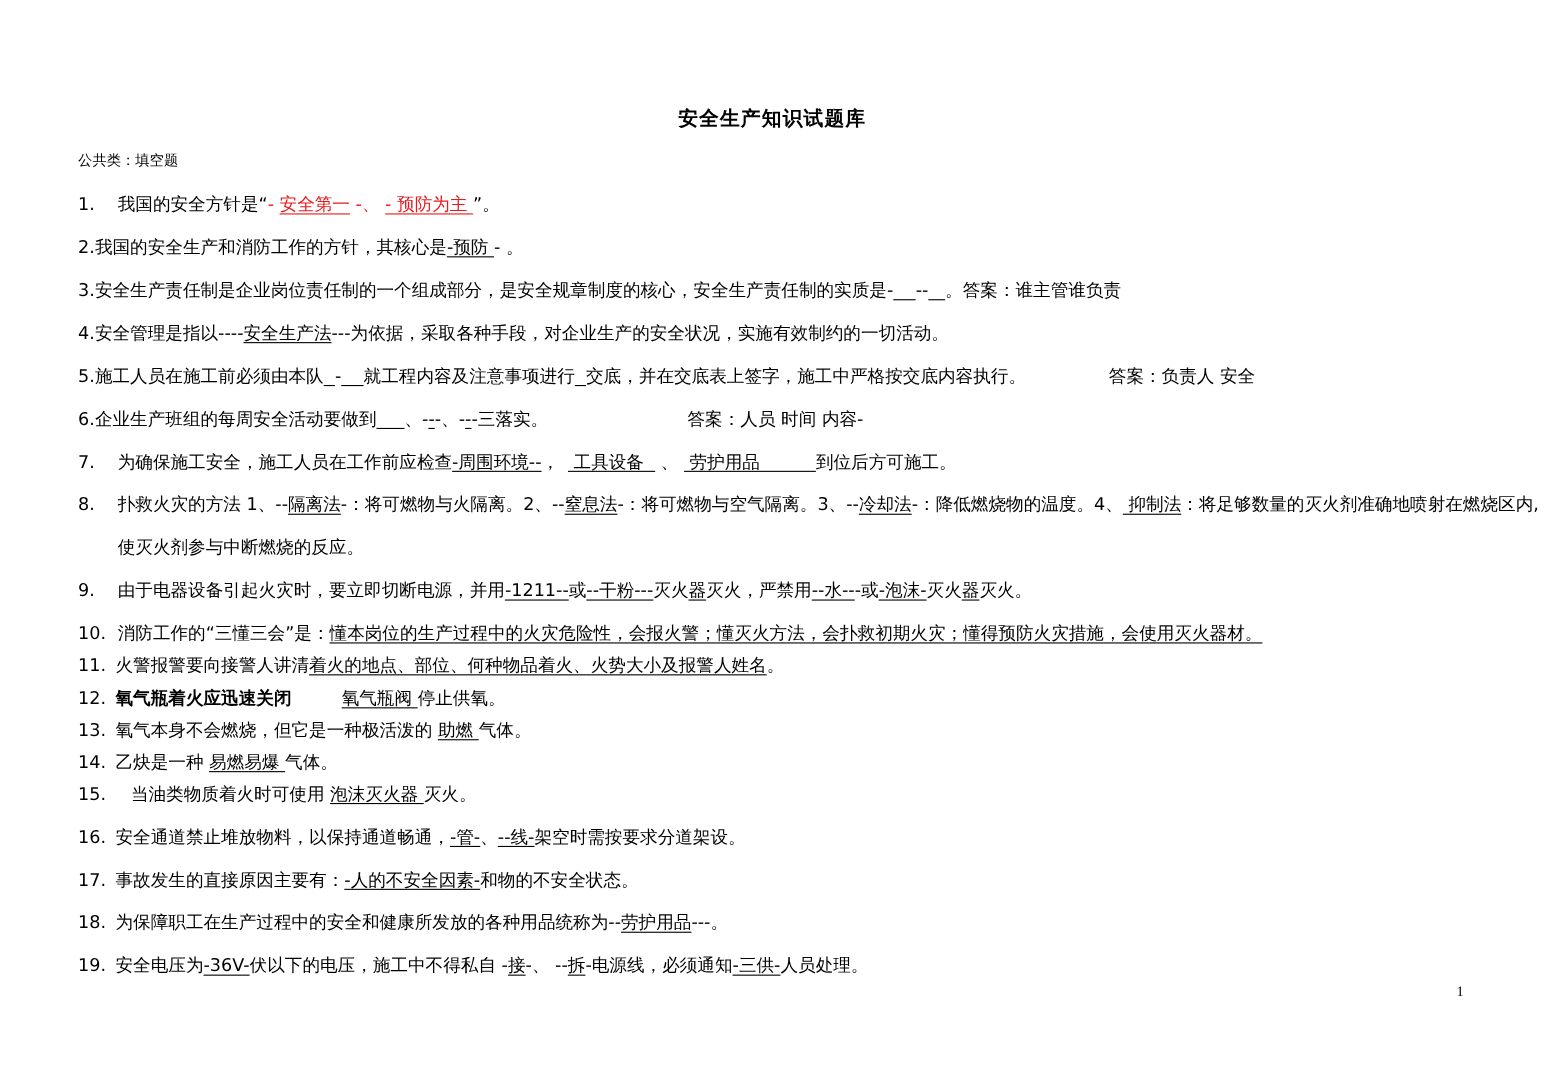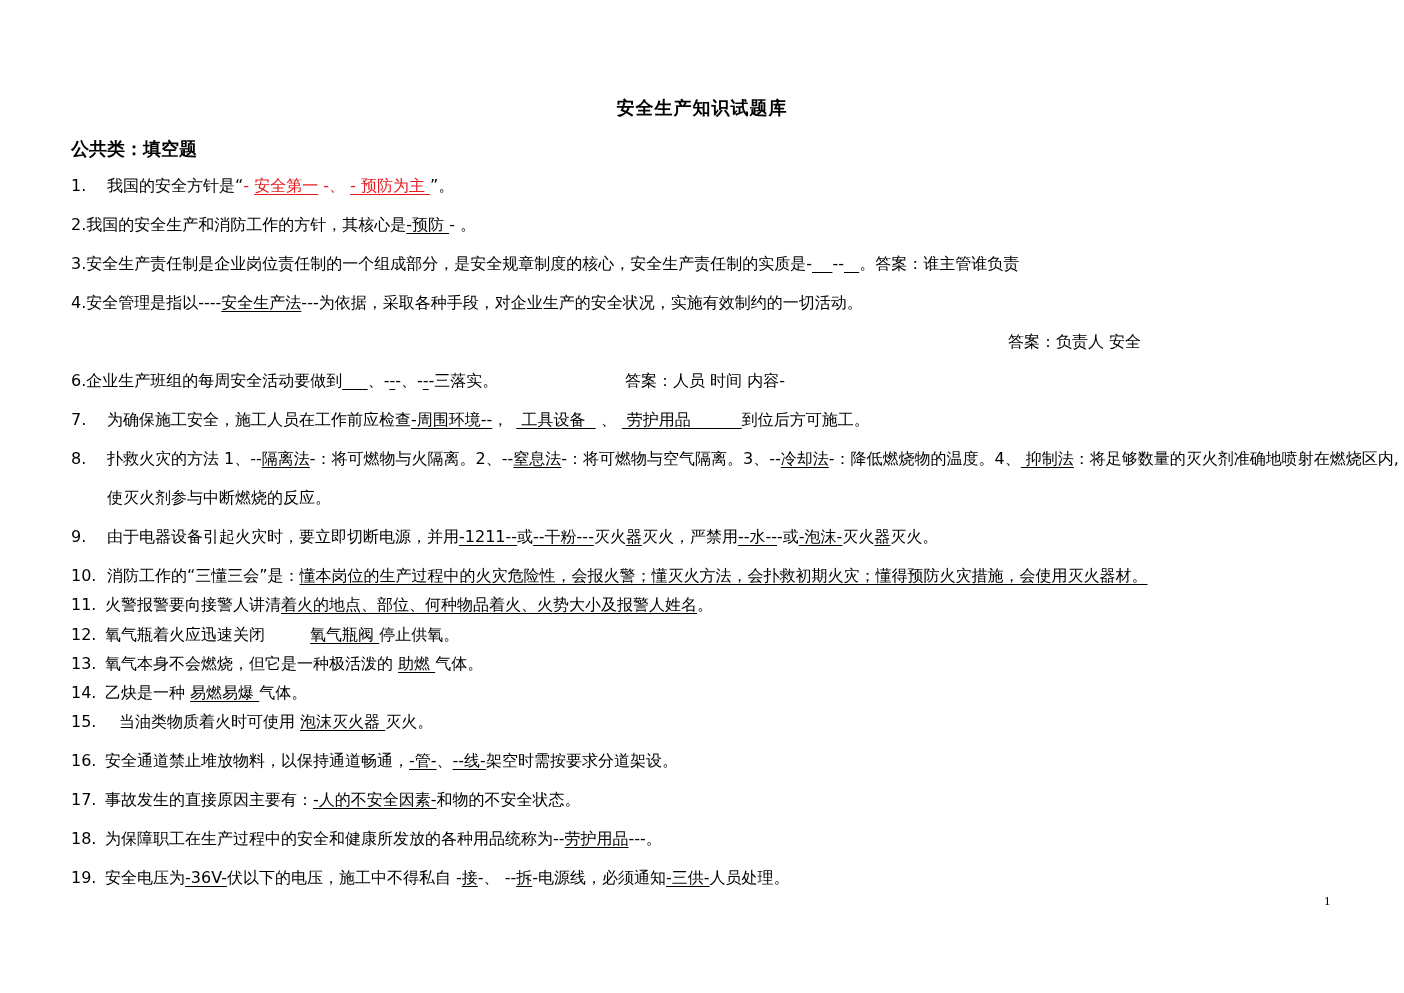--- a/index.html
+++ b/index.html
@@ -6,21 +6,21 @@
   body {
     width: 1404px; height: 993px; position: relative; overflow: hidden;
     font-family: "DejaVu Sans", sans-serif; color: #000;
   }
   .page { position: absolute; left: 0; top: 0; width: 1404px; height: 716px; background: #fff; }
   .title {
     position: absolute; left: 0; width: 1404px; top: 96px; text-align: center;
     font-family: "DejaVu Serif", serif; font-size: 18px; font-weight: bold; letter-spacing: 1px;
   }
   .section {
-    position: absolute; left: 71px; top: 137px; font-size: 18px; font-weight: bold;
+    position: absolute; left: 71px; top: 137px; font-size: 13px; font-weight: normal;
   }
   .line {
     position: absolute; left: 71px; font-size: 16px; white-space: nowrap; line-height: 18px;
   }
   .num { display: inline-block; }
   .n-wide { width: 36px; }
   .n-mid { width: 34px; }
   .u { text-decoration: underline; text-underline-offset: 3px; }
   .red { color: #e8191c; }
   .red .u, .red.u { text-decoration-color: #e8191c; }
@@ -46,20 +46,23 @@
   </div>
 
   <div class="line" style="top:255px;">
     <span>3.安全生产责任制是企业岗位责任制的一个组成部分，是安全规章制度的核心，安全生产责任制的实质是-</span><span class="u" style="white-space:pre;">    </span><span>--</span><span class="u" style="white-space:pre;">   </span><span>。答案：谁主管谁负责</span>
   </div>
 
   <div class="line" style="top:294px;">
     <span>4.安全管理是指以----</span><span class="u">安全生产法</span><span>---为依据，采取各种手段，对企业生产的安全状况，实施有效制约的一切活动。</span>
   </div>
 
+  <div class="line" style="top:333px;">
+    <span>5.施工人员在施工前必须由本队</span><span class="u" style="white-space:pre;">  </span><span>-</span><span class="u" style="white-space:pre;">    </span><span>就工程内容及注意事项进行</span><span class="u" style="white-space:pre;">  </span><span>交底，并在交底表上签字，施工中严格按交底内容执行。</span>
+  </div>
   <div class="line" style="top:333px; left:1008px;">答案：负责人   安全</div>
 
   <div class="line" style="top:372px;">
     <span>6.企业生产班组的每周安全活动要做到</span><span class="u" style="white-space:pre;">     </span><span>、-</span><span class="u">-</span><span>-、-</span><span class="u">-</span><span>-三落实。</span>
   </div>
   <div class="line" style="top:372px; left:625px;">答案：人员   时间   内容-</div>
 
   <div class="line" style="top:411px;">
     <span class="num n-wide">7.</span><span>为确保施工安全，施工人员在工作前应检查</span><span class="u">-周围环境--</span><span>，</span><span class="gap" style="width:8px;"></span><span class="u" style="white-space:pre;"> 工具设备  </span><span style="white-space:pre;"> </span><span>、</span><span style="white-space:pre;"> </span><span class="u" style="white-space:pre;"> 劳护用品          </span><span>到位后方可施工。</span>
   </div>
@@ -75,21 +78,21 @@
 
   <div class="line" style="top:567px;">
     <span class="num n-wide">10.</span><span>消防工作的“三懂三会”是：</span><span class="u">懂本岗位的生产过程中的火灾危险性，会报火警；懂灭火方法，会扑救初期火灾；懂得预防火灾措施，会使用灭火器材。</span>
   </div>
 
   <div class="line" style="top:596px;">
     <span class="num n-mid">11.</span><span>火警报警要向接警人讲清</span><span class="u">着火的地点、部位、何种物品着火、火势大小及报警人姓名</span><span>。</span>
   </div>
 
   <div class="line" style="top:626px;">
-    <span class="num n-mid">12.</span><span style="white-space:pre;">氧气瓶着火应迅速关闭 </span><span class="u" style="white-space:pre;margin-left:40px;">氧气瓶阀 </span><span>停止供氧。</span>
+    <span class="num n-mid">12.</span><span style="white-space:pre;font-weight:bold;">氧气瓶着火应迅速关闭 </span><span class="u" style="white-space:pre;margin-left:40px;">氧气瓶阀 </span><span>停止供氧。</span>
   </div>
 
   <div class="line" style="top:655px;">
     <span class="num n-mid">13.</span><span style="white-space:pre;">氧气本身不会燃烧，但它是一种极活泼的 </span><span class="u" style="white-space:pre;">助燃 </span><span>气体。</span>
   </div>
 
   <div class="line" style="top:684px;">
     <span class="num n-mid">14.</span><span style="white-space:pre;">乙炔是一种 </span><span class="u" style="white-space:pre;">易燃易爆 </span><span>气体。</span>
   </div>
 

